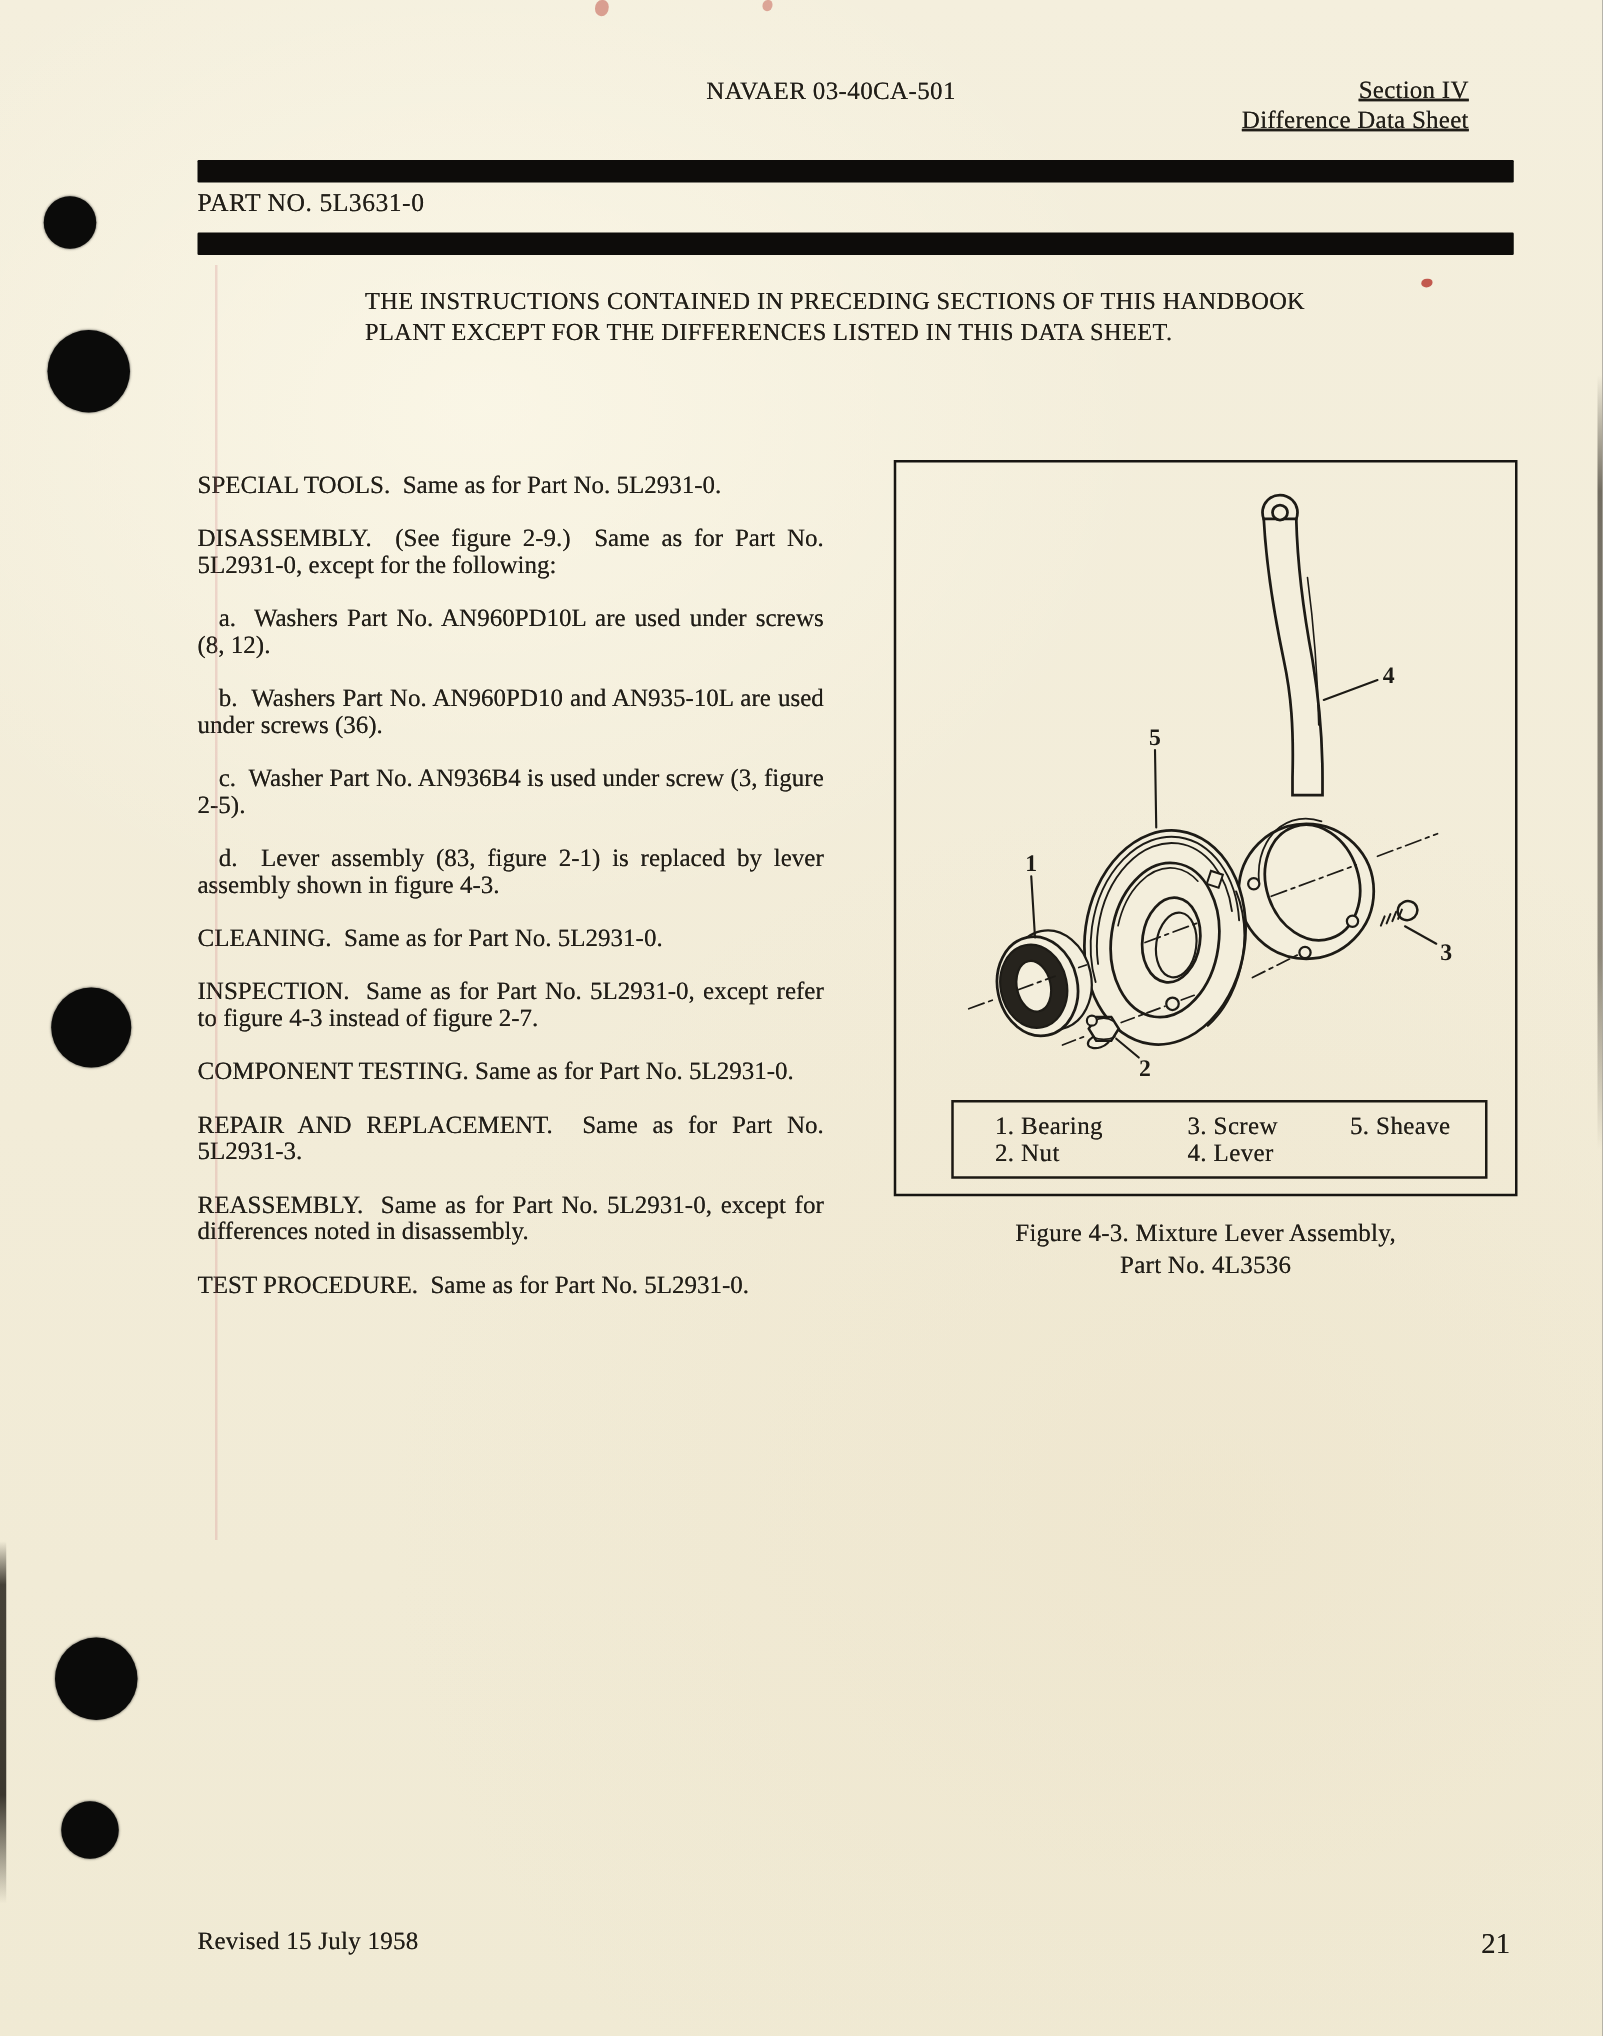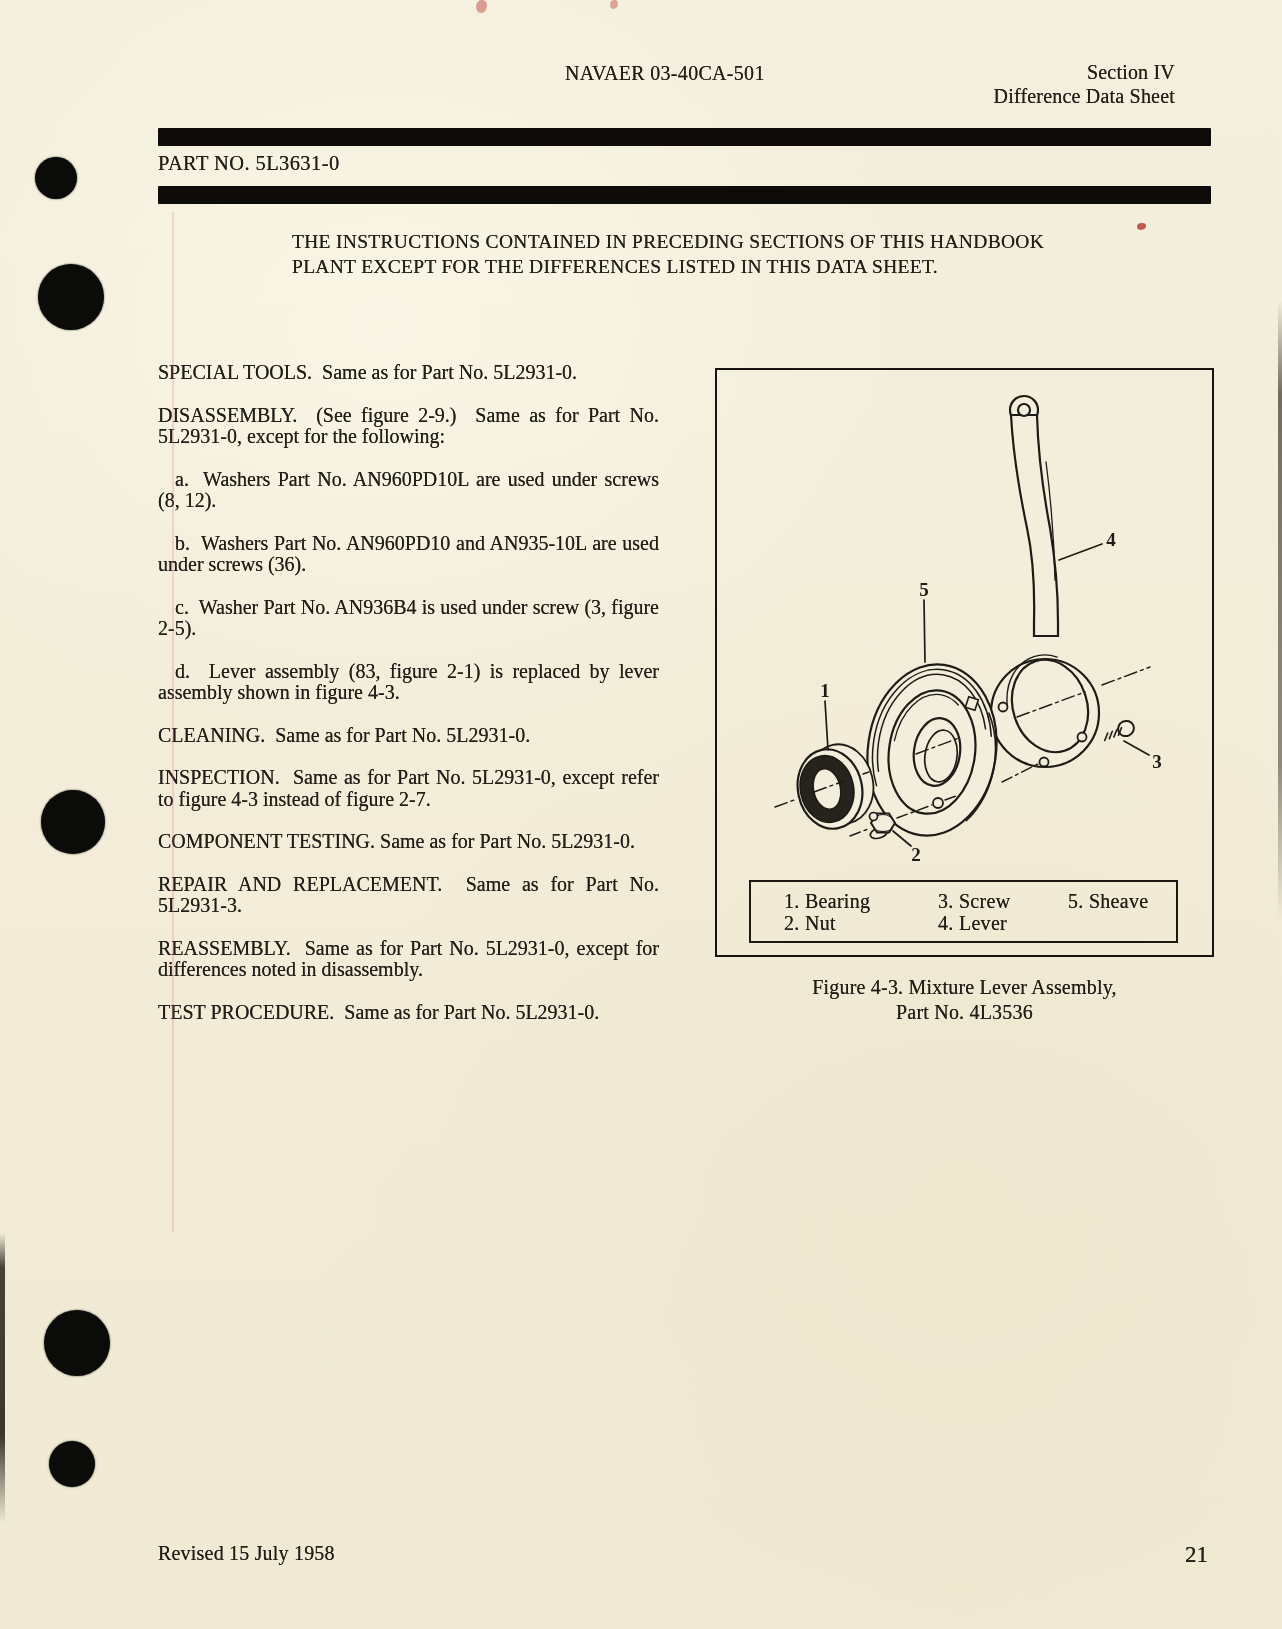--- a/index.html
+++ b/index.html
@@ -13,38 +13,38 @@
       radial-gradient(ellipse 1000px 900px at 75% 75%, rgba(236,226,200,.5), rgba(236,226,200,0) 65%),
       linear-gradient(180deg,#f4efdd 0%, #f2ecd8 55%, #f0ead4 100%);
     font-family:"Liberation Serif","DejaVu Serif",serif;
     color:#211e18;
     overflow:hidden;
   }
   .ink{ text-shadow:0 0 .5px rgba(32,29,24,.85); }
 
   
   .doc-number{position:absolute;left:565px;top:62px;font-size:20px;letter-spacing:.3px;}
-  .section-block{position:absolute;right:107px;top:60px;text-align:right;font-size:20px;line-height:24px;letter-spacing:.2px;}
+  .section-block{position:absolute;right:107px;top:60px;text-align:right;font-size:20px;line-height:24px;letter-spacing:.2px;text-decoration:underline;}
   .rule-bar{position:absolute;left:158px;width:1053px;height:18px;background:#0d0c0a;border-radius:1px;}
   .bar-1{top:128px;}
   .bar-2{top:186px;}
   .title-row{position:absolute;left:158px;right:72px;top:152px;display:flex;justify-content:space-between;font-size:20.5px;letter-spacing:.4px;}
 
   
   .notice{position:absolute;left:292px;top:229px;width:790px;font-size:19.5px;line-height:25px;letter-spacing:.3px;}
 
   
-  .body-col{position:absolute;left:158px;top:362px;width:501px;font-size:20px;line-height:21.5px;}
+  .body-col{position:absolute;left:158px;top:378px;width:501px;font-size:20px;line-height:21.5px;}
   .body-col p{margin:0 0 21px 0;text-align:justify;white-space:pre-wrap;}
   .body-col p.indent{text-indent:17px;}
 
   
   .figure-box{position:absolute;left:715px;top:368px;width:499px;height:589px;border:2.5px solid #171512;box-sizing:border-box;}
   .figure-box svg{position:absolute;left:0;top:0;width:494px;height:584px;}
-  .legend-box{position:absolute;left:32px;top:510px;width:429px;height:63px;border:2px solid #1c1913;box-sizing:border-box;
+  .legend-box{position:absolute;left:44px;top:510px;width:429px;height:63px;border:2px solid #1c1913;box-sizing:border-box;
     display:grid;grid-template-columns:154px 130px auto;grid-auto-rows:22px;align-content:start;
     padding:8px 0 14px 33px;font-size:20px;letter-spacing:.3px;}
   .fig-caption{position:absolute;left:715px;top:975px;width:499px;text-align:center;font-size:20px;line-height:24.5px;letter-spacing:.2px;}
 
   
   .footer-rev{position:absolute;left:158px;top:1542px;font-size:20px;letter-spacing:.2px;}
   .footer-page{position:absolute;right:74px;top:1542px;font-size:23px;}
 
   
   .punch-hole{position:absolute;background:#0b0b0a;border-radius:50%;box-shadow:0 0 2px rgba(11,11,10,.8);}

